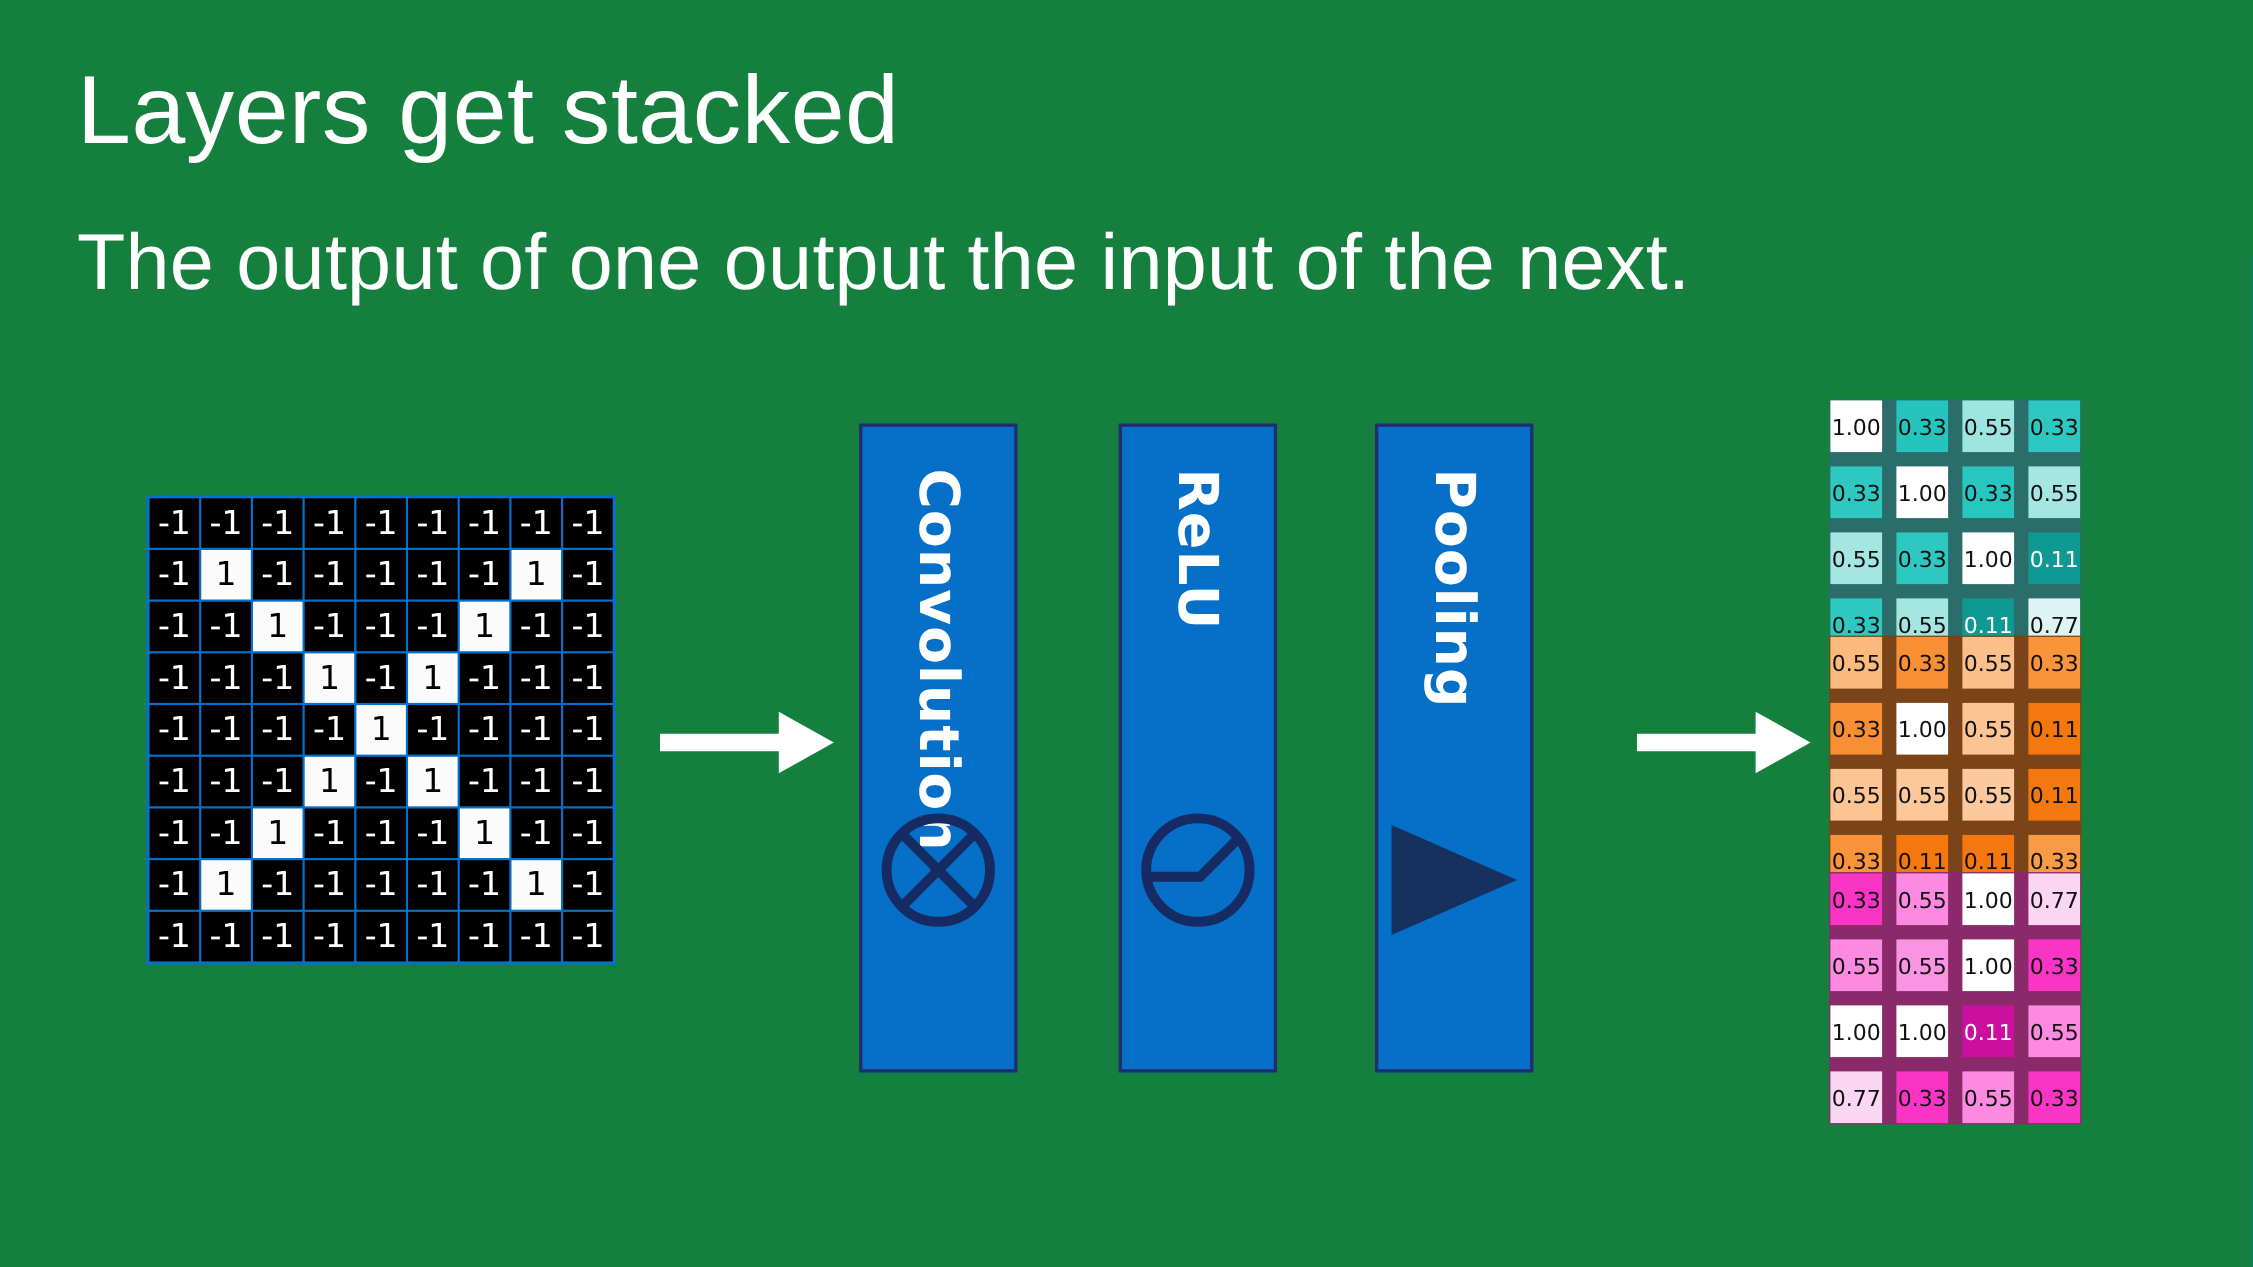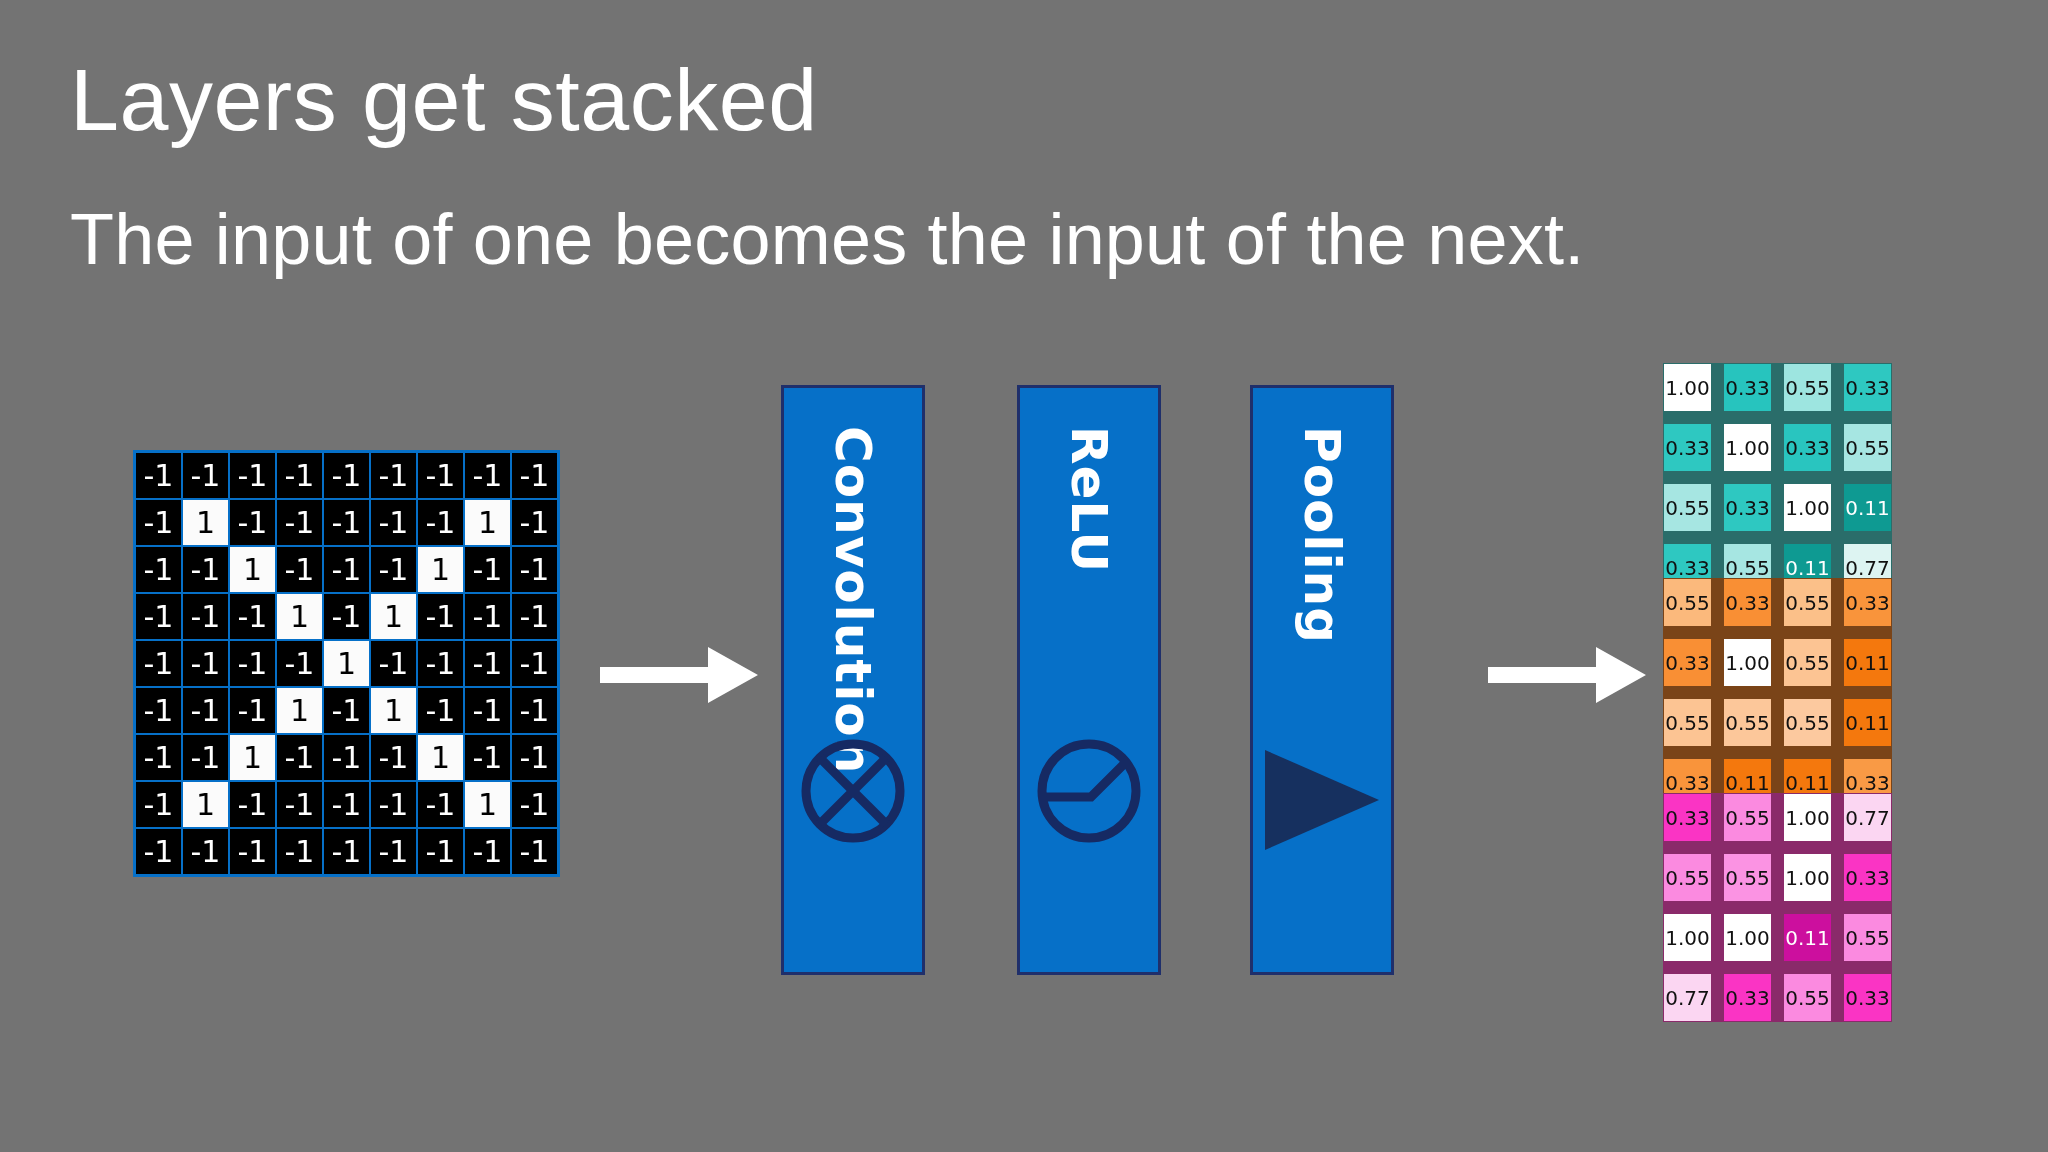--- a/index.html
+++ b/index.html
@@ -7,21 +7,21 @@
     padding: 0;
     background: #0670c8;
   }
   body {
     font-family: "Liberation Sans", sans-serif;
   }
   #slide {
     position: relative;
     width: 2048px;
     height: 1152px;
-    background: #737373;
+    background: #15803d;
     overflow: hidden;
   }
 
   
   #title {
     position: absolute;
     left: 70px;
     top: 52px;
     font-size: 88px;
     line-height: 1.08;
@@ -133,21 +133,21 @@
   #out-teal  { top: 363px; background: #2a6d6a; border-color: #2a6d6a; }
   #out-orange{ top: 578px; background: #7a4418; border-color: #7a4418; }
   #out-pink  { top: 793px; background: #8a2a6a; border-color: #8a2a6a; }
 </style>
 </head>
 <body>
 
 <div id="slide">
 
   <div id="title">Layers get stacked</div>
-  <div id="subtitle">The input of one becomes the input of the next.</div>
+  <div id="subtitle">The output of one output the input of the next.</div>
 
   <div id="input-matrix">
       <div class="cell neg">-1</div>
       <div class="cell neg">-1</div>
       <div class="cell neg">-1</div>
       <div class="cell neg">-1</div>
       <div class="cell neg">-1</div>
       <div class="cell neg">-1</div>
       <div class="cell neg">-1</div>
       <div class="cell neg">-1</div>

